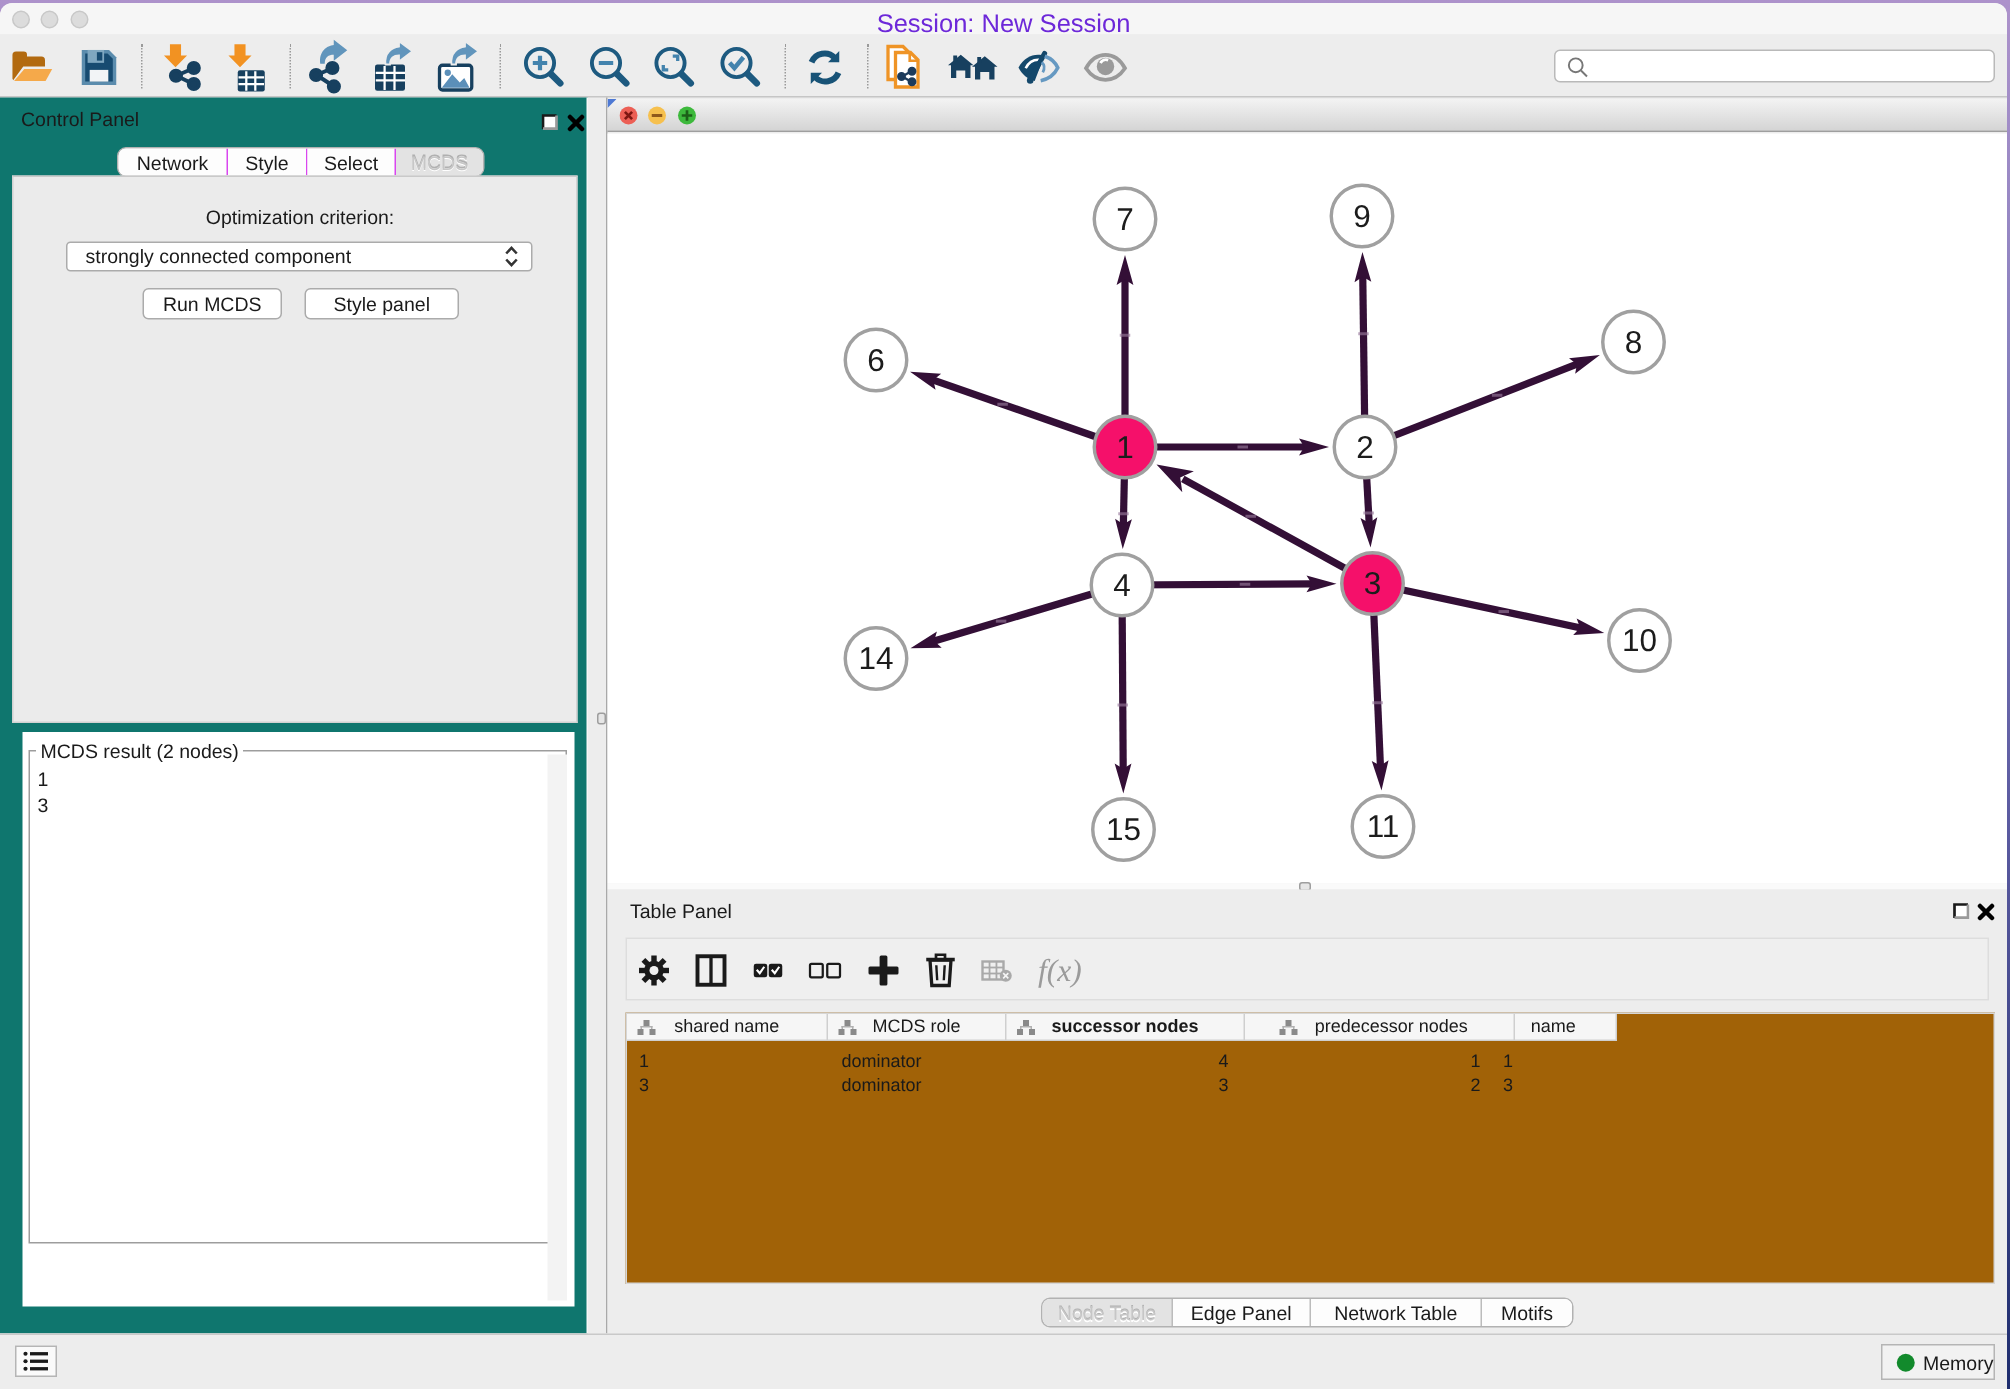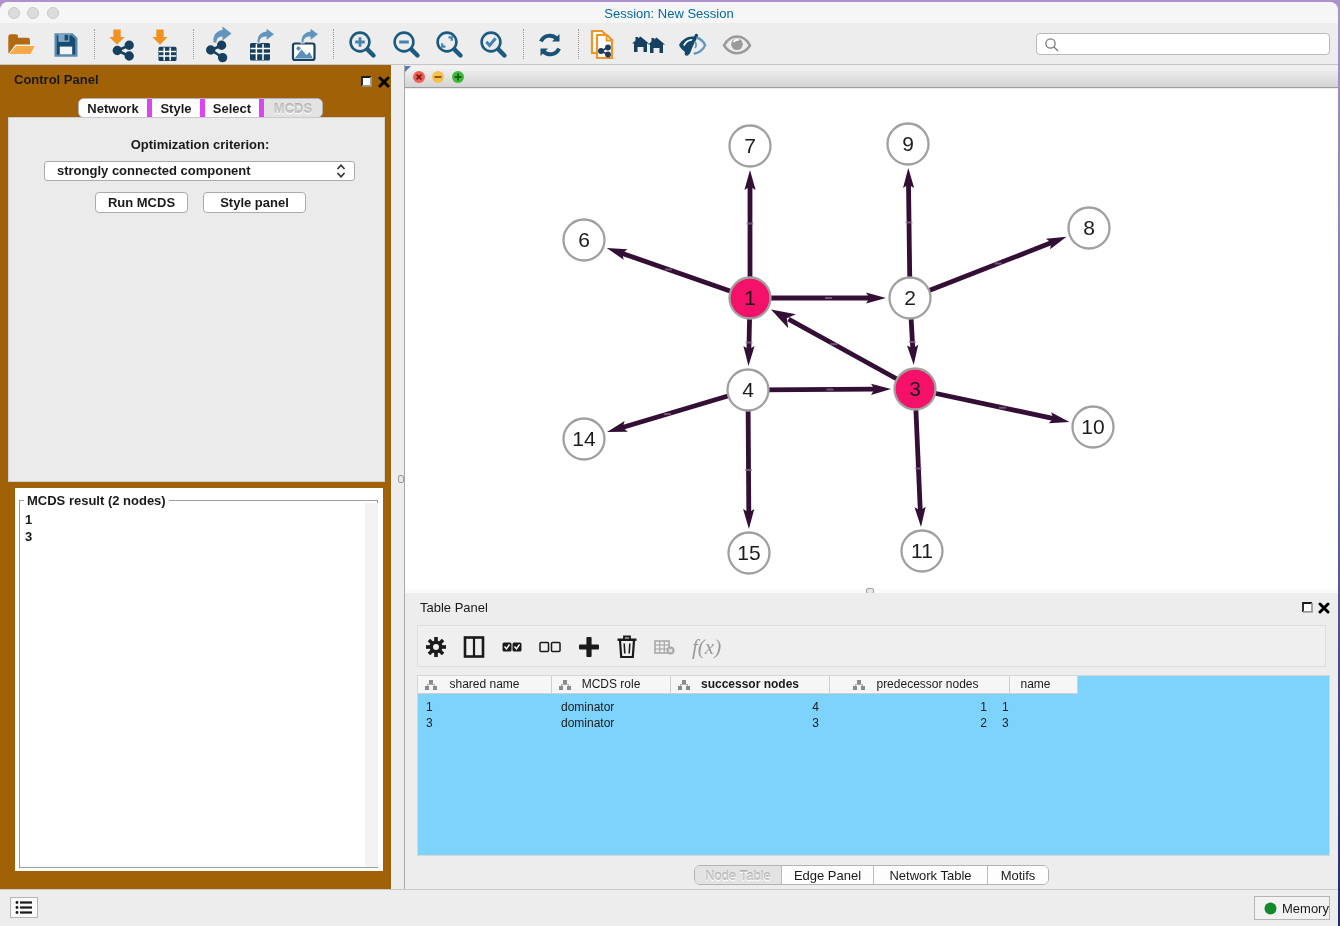--- a/index.html
+++ b/index.html
@@ -8,56 +8,56 @@
   font-family:"Liberation Sans", sans-serif;
   background:linear-gradient(180deg,#ad92cb 0%,#8a82c0 25%,#5a5aa0 60%,#1e2d6e 100%);
 }
 #win {
   position:absolute; left:0; top:2px; width:1338px; height:924px;
   background:#ededed; border-radius:8px 8px 0 0; overflow:hidden;
 }
 
 #titlebar { position:absolute; left:0; top:0; width:1338px; height:22px; background:#f6f6f6; border-bottom:1px solid #d8d8d8; border-radius:8px 8px 0 0;}
 .tl { position:absolute; top:5px; width:12px; height:12px; border-radius:50%; background:#dcdcdc; border:1px solid #c8c8c8; }
-#titletext { position:absolute; top:4px; left:0; width:100%; text-align:center; font-size:13px; color:#0369a1; }
+#titletext { position:absolute; top:4px; left:0; width:100%; text-align:center; font-size:17px; color:#6d28d9; }
 
 #toolbar { position:absolute; left:0; top:21px; width:1338px; height:42px; background:#ededed; border-bottom:1px solid #c6c6c6; }
 .tsep { position:absolute; top:6px; width:0; height:30px; border-left:1px dotted #9a9a9a; }
 #search { position:absolute; left:1036px; top:10px; width:294px; height:22px; background:#fff; border:1px solid #b9b9b9; border-radius:4px; }
 
-#cpanel { position:absolute; left:0; top:63px; width:392px; height:824px; background:#a16207;font-weight:bold; }
+#cpanel { position:absolute; left:0; top:63px; width:392px; height:824px; background:#0f766e; }
 #cpanel .hdr { position:absolute; left:14px; top:7px; font-size:13px; color:#1a1a1a; }
 .tabrow { position:absolute; top:33px; left:78px; height:20px; display:flex; border:1px solid #b2b2b2; border-radius:6px; overflow:hidden; background:#fff; }
-.tab { height:100%; background:#fdfdfd; border-right:5px solid #d946ef; font-size:13px; color:#1a1a1a; text-align:center; line-height:19px; }
+.tab { height:100%; background:#fdfdfd; border-right:1px solid #d946ef; font-size:13px; color:#1a1a1a; text-align:center; line-height:19px; }
 .tab:last-child { border-right:none; }
 .tab.active { background:#e3e3e3; color:#c6c6c6; text-shadow:0 1px 0 #fff, 0 -1px 0 #b0b0b0; }
 #cpbox { position:absolute; left:8px; top:52px; width:377px; height:365px; background:#ebebeb; border:1px solid #d2d2d2; border-top:1px solid #c9c9c9; }
 #optlabel { position:absolute; left:8px; top:72px; width:384px; text-align:center; font-size:13px; color:#1a1a1a; }
 #combo { position:absolute; left:44px; top:96px; width:311px; height:20px; background:#fff; border:1px solid #ababab; border-radius:3px; font-size:13px; color:#1a1a1a; line-height:18px; padding-left:12px; }
 .btn { position:absolute; top:127px; height:21px; background:#fff; border:1px solid #ababab; border-radius:4px; font-size:13px; color:#1a1a1a; text-align:center; line-height:19px; }
 #fieldwrap { position:absolute; left:15px; top:423px; width:368px; height:383px; background:#fff; }
-#fieldset { position:absolute; left:4px; top:12px; width:359px; height:368px; border:1px solid #9d9d9d; }
+#fieldset { position:absolute; left:4px; top:12px; width:359px; height:329px; border:1px solid #9d9d9d; }
 #fieldlegend { position:absolute; left:4px; top:-8px; background:#fff; padding:0 3px; font-size:13px; color:#1a1a1a; }
 #fieldtext { position:absolute; left:5px; top:11px; font-size:13px; color:#1a1a1a; line-height:16.5px; }
 #fieldsb { position:absolute; left:350px; top:15px; width:13px; height:364px; background:#f3f3f3; }
 
 #vsplit { position:absolute; left:404px; top:63px; width:1px; height:824px; background:#a9a9a9; }
 #vshandle { position:absolute; left:398px; top:473px; width:6px; height:8px; background:#e6e6e6; border:1px solid #9e9e9e; border-radius:2px; }
 
 #netwin { position:absolute; left:405px; top:64px; width:933px; height:531px; }
 #nettitle { position:absolute; left:0; top:0; width:100%; height:22px; background:linear-gradient(#f3f3f3,#d4d4d4); border-bottom:1px solid #9e9e9e; }
 #nettitletext { position:absolute; top:4px; left:0; width:100%; text-align:center; font-size:13px; color:#1a1a1a; }
 #netcanvas { position:absolute; left:0; top:23px; width:933px; height:500px; background:#fff; }
 #netstrip { position:absolute; left:0; top:523px; width:933px; height:4px; background:#fafafa; }
 #hshandle { position:absolute; left:866px; top:586px; width:8px; height:6px; background:#e6e6e6; border:1px solid #9e9e9e; border-radius:2px; }
 
 #tpanel { position:absolute; left:405px; top:591px; width:933px; height:296px; background:#ededed; }
 #tpanel .hdr { position:absolute; left:15px; top:7px; font-size:13px; color:#1a1a1a; }
 #ttoolbar { position:absolute; left:12px; top:32px; width:909px; height:42px; background:#efefef; border:1px solid #dddddd; }
-#ttable { position:absolute; left:12px; top:82px; width:913px; height:181px; background:#7dd3fc; border:1px solid #d6d6d6; }
+#ttable { position:absolute; left:12px; top:82px; width:913px; height:181px; background:#a16207; border:1px solid #d6d6d6; }
 #thead { position:absolute; left:0; top:0; width:660px; height:18px; background:#f6f6f6; border-bottom:1px solid #cfcfcf; font-size:12px; color:#1a1a1a; }
 .thcell { position:absolute; top:0; height:18px; border-right:1px solid #cfcfcf; }
 .thico { position:absolute; left:7px; top:4px; width:12px; height:11px;
   background:
     linear-gradient(#8a8a8a,#8a8a8a) 0px 6px/4px 4px no-repeat,
     linear-gradient(#8a8a8a,#8a8a8a) 8px 6px/4px 4px no-repeat,
     linear-gradient(#8a8a8a,#8a8a8a) 4px 0px/4px 4px no-repeat,
     linear-gradient(#b0b0b0,#b0b0b0) 2px 4px/8px 1px no-repeat,
     linear-gradient(#b0b0b0,#b0b0b0) 2px 4px/1px 3px no-repeat,
     linear-gradient(#b0b0b0,#b0b0b0) 9px 4px/1px 3px no-repeat;

